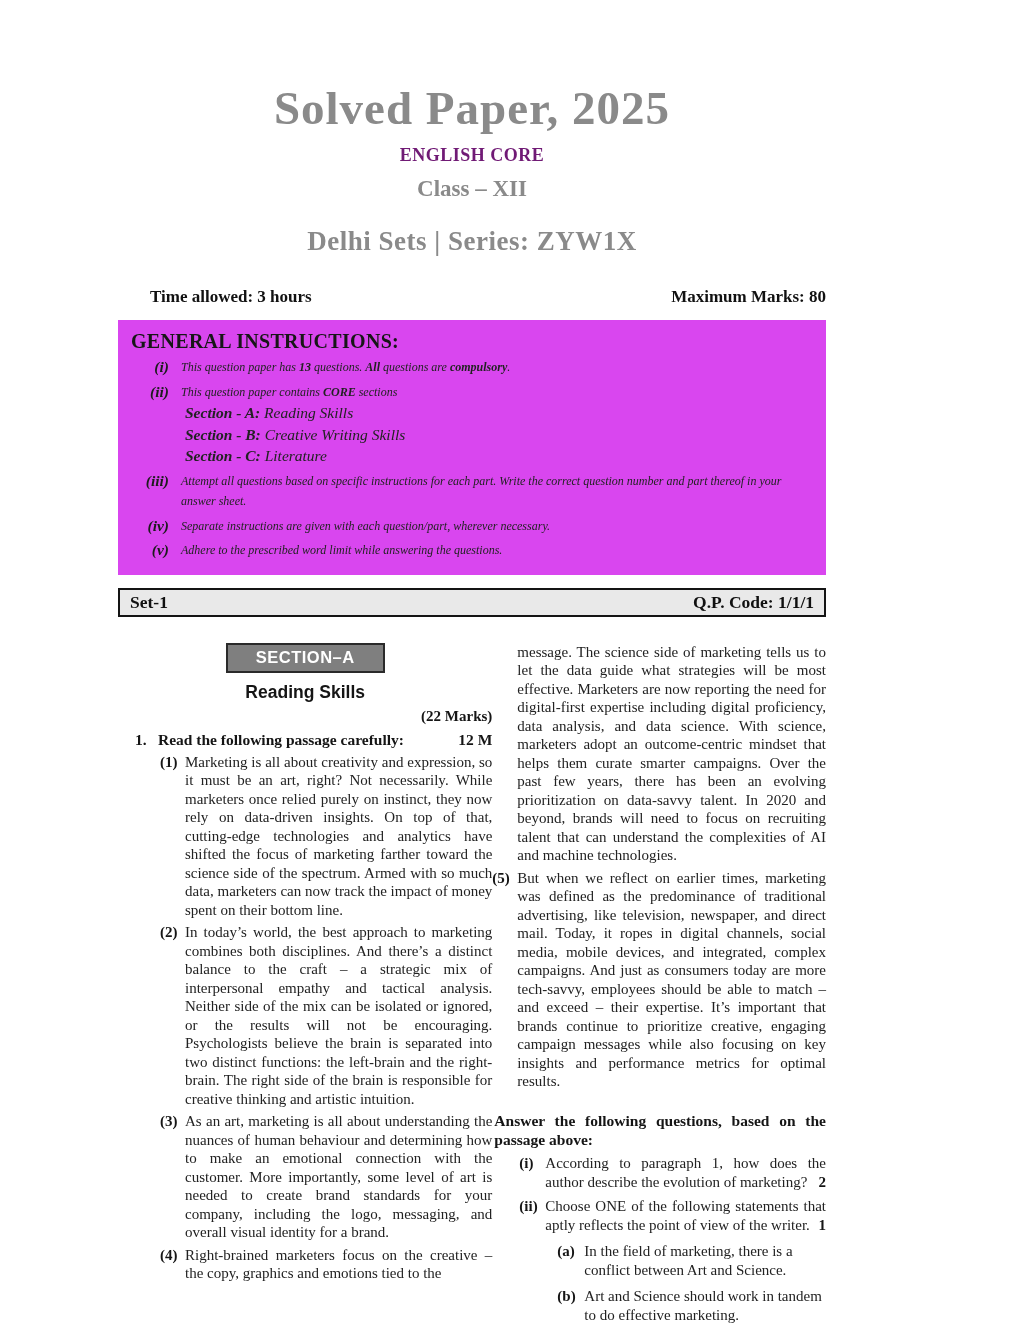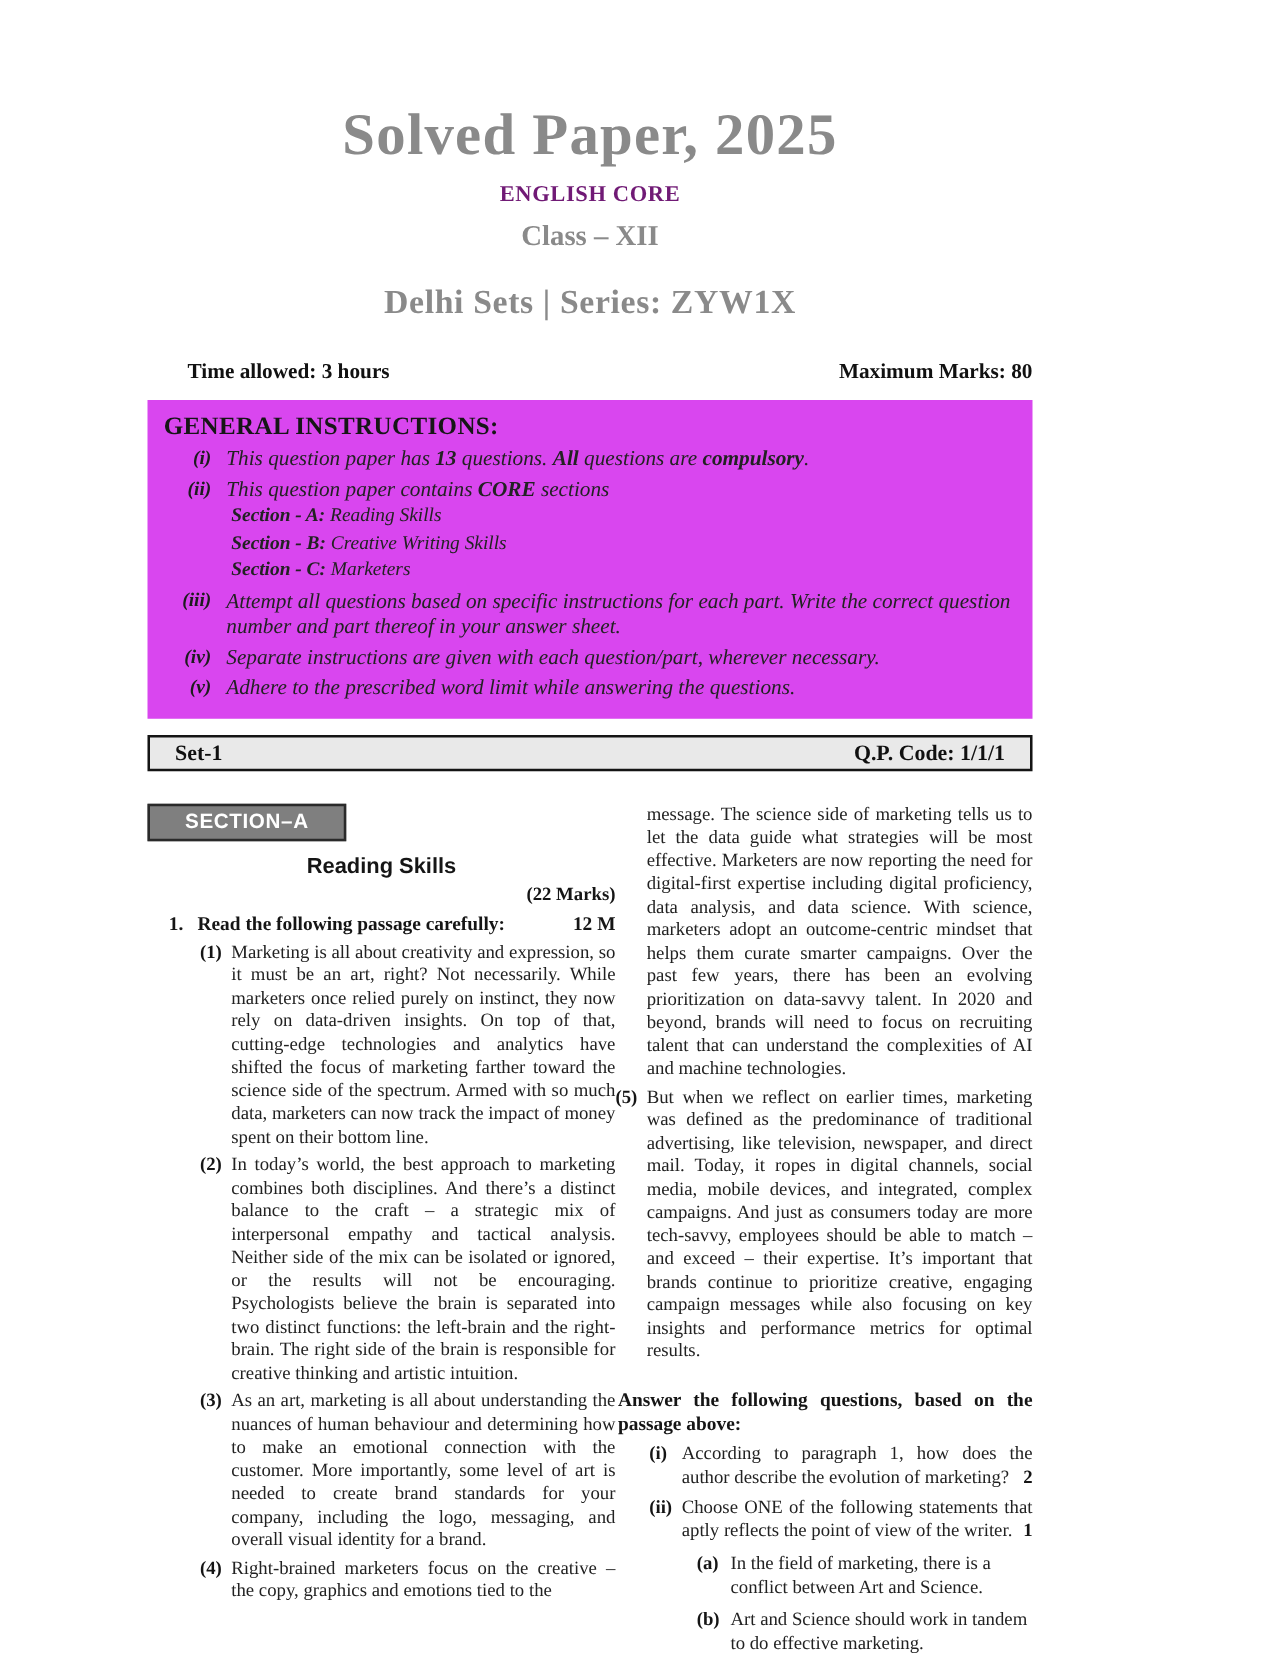--- a/index.html
+++ b/index.html
@@ -75,21 +75,21 @@
     text-align: right;
     font-style: italic;
     font-weight: 700;
     font-size: 15.5px;
     line-height: 20.5px;
     padding-right: 4px;
   }
   .instr-text {
     flex: 1;
     font-style: italic;
-    font-size: 17px;
+    font-size: 12px;
     line-height: 20.5px;
     color: #222;
     padding-left: 8px;
   }
   .instr-subline {
     margin-left: 54px;
     font-style: italic;
     font-size: 15.5px;
     line-height: 20.5px;
     margin-top: 1px;
@@ -97,36 +97,36 @@
   }
 
   
   .set-bar {
     margin-top: 13px;
     border: 2px solid #141414;
     background: #e9e9e9;
     display: flex;
     justify-content: space-between;
     align-items: center;
-    padding: 2px 20px;
+    padding: 2px 10px;
     font-weight: 700;
     font-size: 17.5px;
     color: #101010;
   }
 
   
   .columns {
     display: flex;
     justify-content: space-between;
     margin-top: 26px;
   }
   .col-left { width: 386px; }
   .col-right { width: 344px; }
 
-  .badge-wrap { text-align: left; text-decoration: underline; }
+  .badge-wrap { text-align: center; text-decoration: underline; }
   .section-badge {
     display: inline-block;
     background: #7f7f7f;
     color: #ffffff;
     border: 2px solid #2a2a2a;
     padding: 3px 28px 4px;
     font-family: "Liberation Sans", sans-serif;
     font-weight: 700;
     font-size: 16.5px;
     letter-spacing: 0.5px;
@@ -255,21 +255,21 @@
         <div class="instr-label">(i)</div>
         <div class="instr-text"><span>This question paper has </span><span style="font-weight: 700;">13</span><span> questions. </span><span style="font-weight: 700;">All</span><span> questions are </span><span style="font-weight: 700;">compulsory</span><span>.</span></div>
       </div>
 
       <div class="instr-item">
         <div class="instr-label">(ii)</div>
         <div class="instr-text"><span>This question paper contains </span><span style="font-weight: 700;">CORE</span><span> sections</span></div>
       </div>
       <div class="instr-subline"><span style="font-weight: 700;">Section - A: </span><span>Reading Skills</span></div>
       <div class="instr-subline"><span style="font-weight: 700;">Section - B: </span><span>Creative Writing Skills</span></div>
-      <div class="instr-subline"><span style="font-weight: 700;">Section - C: </span><span>Marketers</span></div>
+      <div class="instr-subline"><span style="font-weight: 700;">Section - C: </span><span>Literature</span></div>
 
       <div class="instr-item">
         <div class="instr-label">(iii)</div>
         <div class="instr-text"><span>Attempt all questions based on specific instructions for each part. Write the correct question number and part thereof in your answer sheet.</span></div>
       </div>
 
       <div class="instr-item">
         <div class="instr-label">(iv)</div>
         <div class="instr-text"><span>Separate instructions are given with each question/part, wherever necessary.</span></div>
       </div>

